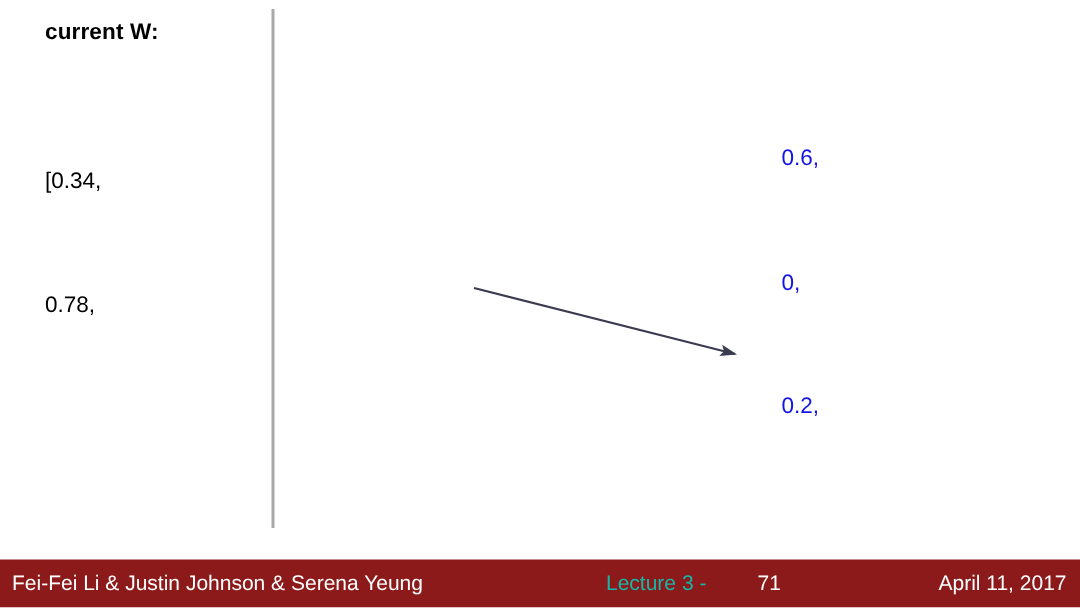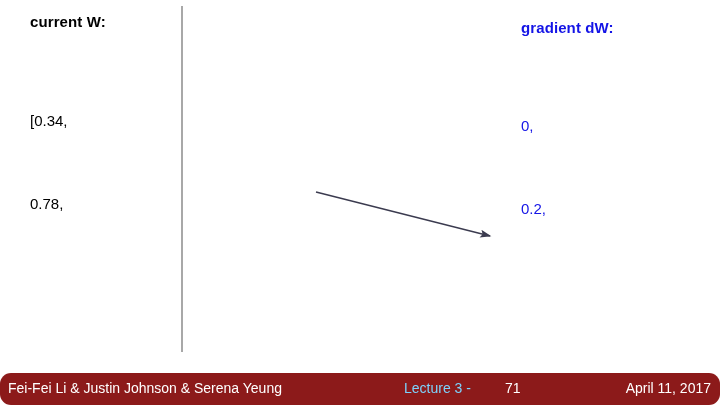--- a/index.html
+++ b/index.html
@@ -98,36 +98,35 @@
   .col-right .value-list { margin-top: 19px; }
 
   
   .footer {
     position: absolute;
     left: 0;
     top: 373px;
     width: 720px;
     height: 32px;
     background: #8C1A1A;
-    border-radius: 11px;
   }
   .footer-authors {
     position: absolute;
     left: 8px;
     top: 7px;
     font-size: 14px;
     color: #ffffff;
     white-space: pre;
   }
   .footer-lecture {
     position: absolute;
     left: 404px;
     top: 7px;
     font-size: 14px;
-    color: #7dd3fc;
+    color: #14b8a6;
     white-space: pre;
   }
   .footer-pagenum {
     position: absolute;
     left: 505px;
     top: 7px;
     font-size: 14px;
     color: #ffffff;
     white-space: pre;
     text-align: right;
@@ -168,22 +167,22 @@
       <defs>
         <marker id="ah" markerWidth="9" markerHeight="9" refX="7" refY="3.2" orient="auto" markerUnits="strokeWidth">
           <path d="M0,0.4 L8,3.2 L0,6 L1.6,3.2 z" fill="#3b3b4f"></path>
         </marker>
       </defs>
       <line x1="16" y1="12" x2="190" y2="56" stroke="#3b3b4f" stroke-width="1.4" marker-end="url(#ah)"></line>
     </svg>
   </div>
 
   <div class="col-right">
-    <div class="heading heading-blue">gradient dW:</div>
     <div class="value-list value-list-blue">
+      <span class="vline">0.6,</span>
       <span class="vline">0,</span>
       <span class="vline">0.2,</span>
       
       
       
       
       
     </div>
   </div>
 

